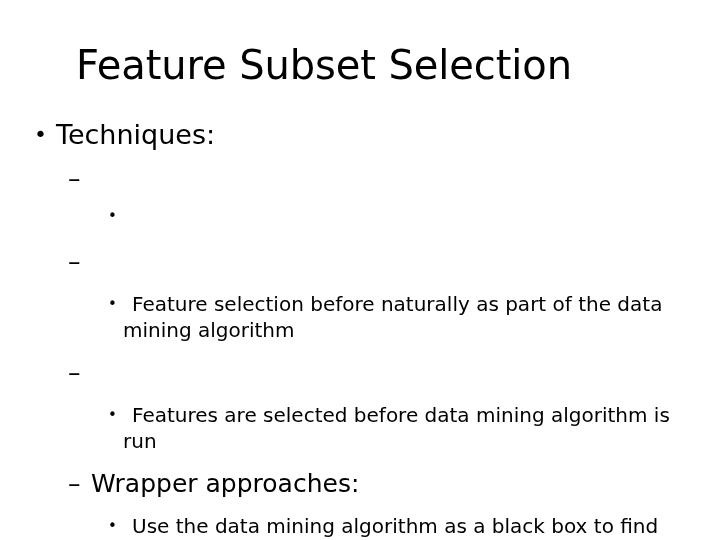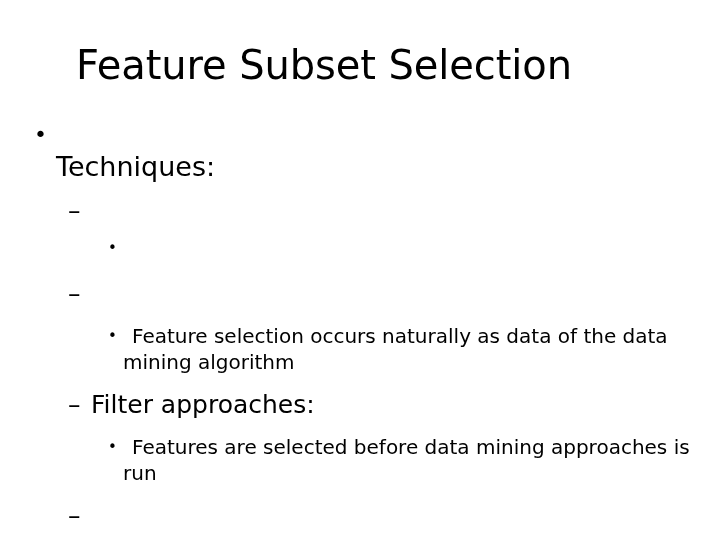--- a/index.html
+++ b/index.html
@@ -58,21 +58,20 @@
     margin-bottom: 2px;
   }
   .lvl1 .marker {
     width: 22px;
     flex: 0 0 22px;
     font-size: 22px;
     line-height: 34px;
   }
   .lvl1 .text {
     flex: 1 1 auto;
-    margin-top: 32px;
   }
 
   
   .lvl2 {
     font-size: 25px;
     line-height: 33px;
     padding-left: 68px;
   }
   .lvl2 .marker {
     width: 23px;
@@ -140,45 +139,45 @@
 
     <div class="gap-lg"></div>
 
     <div class="group">
       <div class="lvl2">
         <span class="marker">–</span>
       </div>
       <div class="gap-md"></div>
       <div class="lvl3 pad">
         <span class="marker">•</span>
-        <span class="text">Feature selection occurs naturally as data of the data mining algorithm</span>
-      </div>
-    </div>
-
-    <div class="gap-md"></div>
-
-    <div class="group">
-      <div class="lvl2">
-        <span class="marker">–</span>
-        <span class="text">Filter approaches:</span>
-      </div>
-      <div class="gap-md"></div>
-      <div class="lvl3 pad">
-        <span class="marker">•</span>
-        <span class="text">Features are selected before data mining approaches is run</span>
+        <span class="text">Feature selection before naturally as part of the data mining algorithm</span>
       </div>
     </div>
 
     <div class="gap-md"></div>
 
     <div class="group">
       <div class="lvl2">
         <span class="marker">–</span>
       </div>
       <div class="gap-md"></div>
       <div class="lvl3 pad">
         <span class="marker">•</span>
+        <span class="text">Features are selected before data mining algorithm is run</span>
+      </div>
+    </div>
+
+    <div class="gap-md"></div>
+
+    <div class="group">
+      <div class="lvl2">
+        <span class="marker">–</span>
+        <span class="text">Wrapper approaches:</span>
+      </div>
+      <div class="gap-md"></div>
+      <div class="lvl3 pad">
+        <span class="marker">•</span>
         <span class="text">Use the data mining algorithm as a black box to find best subset of attributes</span>
       </div>
     </div>
 
   </div>
 </div>
 
 </body></html>

